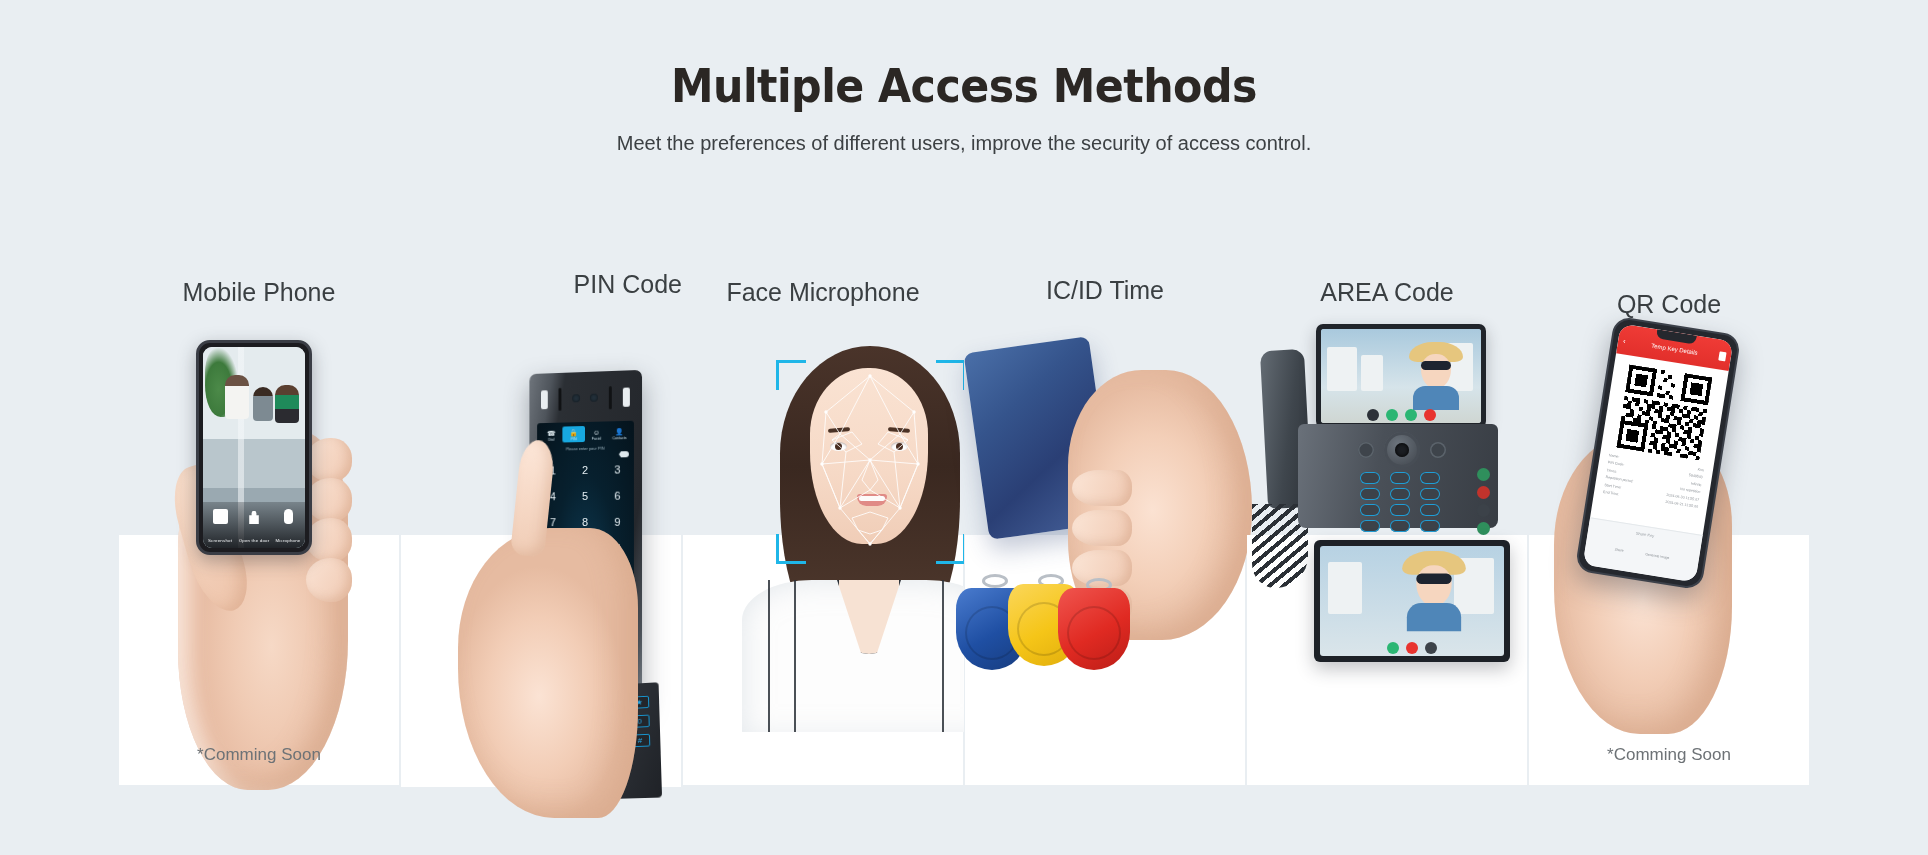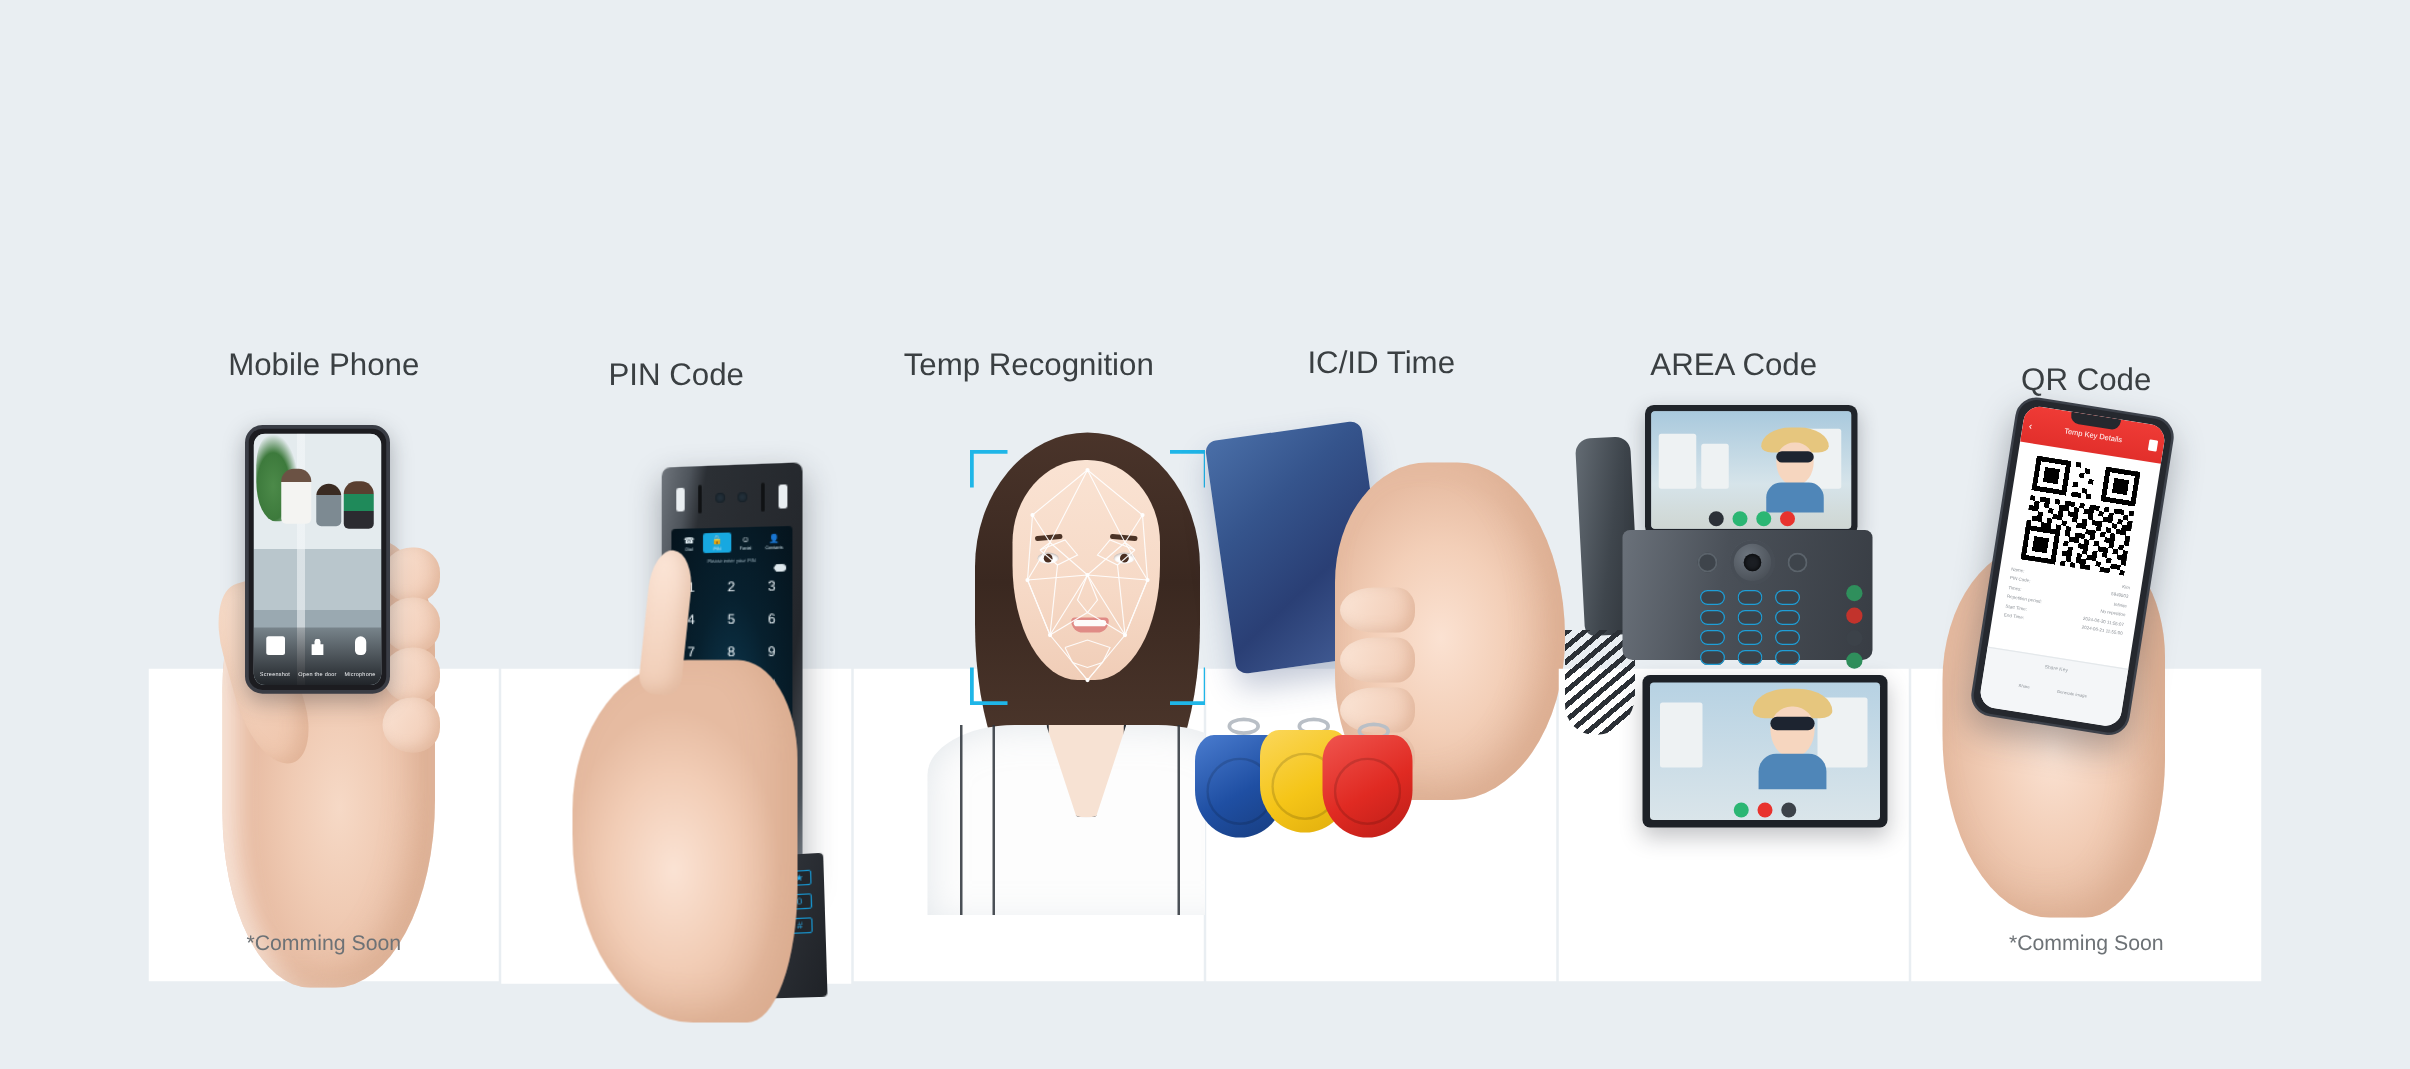--- a/index.html
+++ b/index.html
@@ -283,20 +283,24 @@
   .c6-acts { display: flex; justify-content: center; gap: 22px; margin-top: 4px; }
   .c6-acts .a { text-align: center; }
   .c6-acts .cir { width: 15px; height: 15px; border-radius: 50%; margin: 0 auto 2px; }
   .c6-acts .lb { font-size: 3.4px; color: #8b9096; }
 </style>
 </head>
 <body>
 
 <div class="page">
 
+  <div class="header">
+    <div class="title">Multiple Access Methods</div>
+    <div class="subtitle">Meet the preferences of different users, improve the security of access control.</div>
+  </div>
 
   <div class="methods">
 
     <div class="method" style="left:118px; width:282px;">
       <div class="m-label" style="top:28px;">Mobile Phone</div>
       <div class="panel" style="left:1px; top:285px; width:280px; height:250px;"></div>
       <div class="art" style="left:0; top:60px; width:282px; height:480px;">
         <div class="c1-hand">
           <div class="c1-thumb"></div>
           <div class="c1-fingers">
@@ -328,21 +332,21 @@
                 <span class="lb">Microphone</span>
               </div>
             </div>
           </div>
         </div>
       </div>
       <div class="soon" style="left:0; width:282px; text-align:center; top:495px;">*Comming Soon</div>
     </div>
 
     <div class="method" style="left:400px; width:282px;">
-      <div class="m-label" style="top:36px;">PIN Code</div>
+      <div class="m-label" style="top:20px;text-align:right;">PIN Code</div>
       <div class="panel" style="left:1px; top:285px; width:280px; height:252px;"></div>
       <div class="art" style="left:0; top:60px; width:282px; height:480px;">
         <div class="c2-dev">
           <div class="c2-top">
             <span class="sl"></span>
             <span class="bar"></span>
             <span class="cam"></span>
             <span class="cam"></span>
             <span class="bar"></span>
             <span class="sl"></span>
@@ -396,21 +400,21 @@
           <span class="btn" style="top:34px">0</span>
           <span class="btn" style="top:54px">#</span>
         </div>
         <div class="c2-hand"></div>
         <div class="c2-finger"></div>
       </div>
       <div class="soon" style="left:0; width:282px; text-align:center; top:495px;"></div>
     </div>
 
     <div class="method" style="left:682px; width:282px;">
-      <div class="m-label" style="top:28px;">Temp Recognition</div>
+      <div class="m-label" style="top:28px;">Face Microphone</div>
       <div class="panel" style="left:1px; top:285px; width:280px; height:250px;"></div>
       <div class="art" style="left:0; top:40px; width:282px; height:500px; overflow:hidden;">
         <div class="c3-wrap">
           <div class="c3-hair"></div>
           <div class="c3-face">
             <span class="c3-brow" style="left:18px; top:60px; transform:rotate(-5deg)"></span>
             <span class="c3-brow" style="right:18px; top:60px; transform:rotate(5deg)"></span>
             <span class="c3-eye" style="left:20px; top:74px;">
                 <i></i>
               </span>

